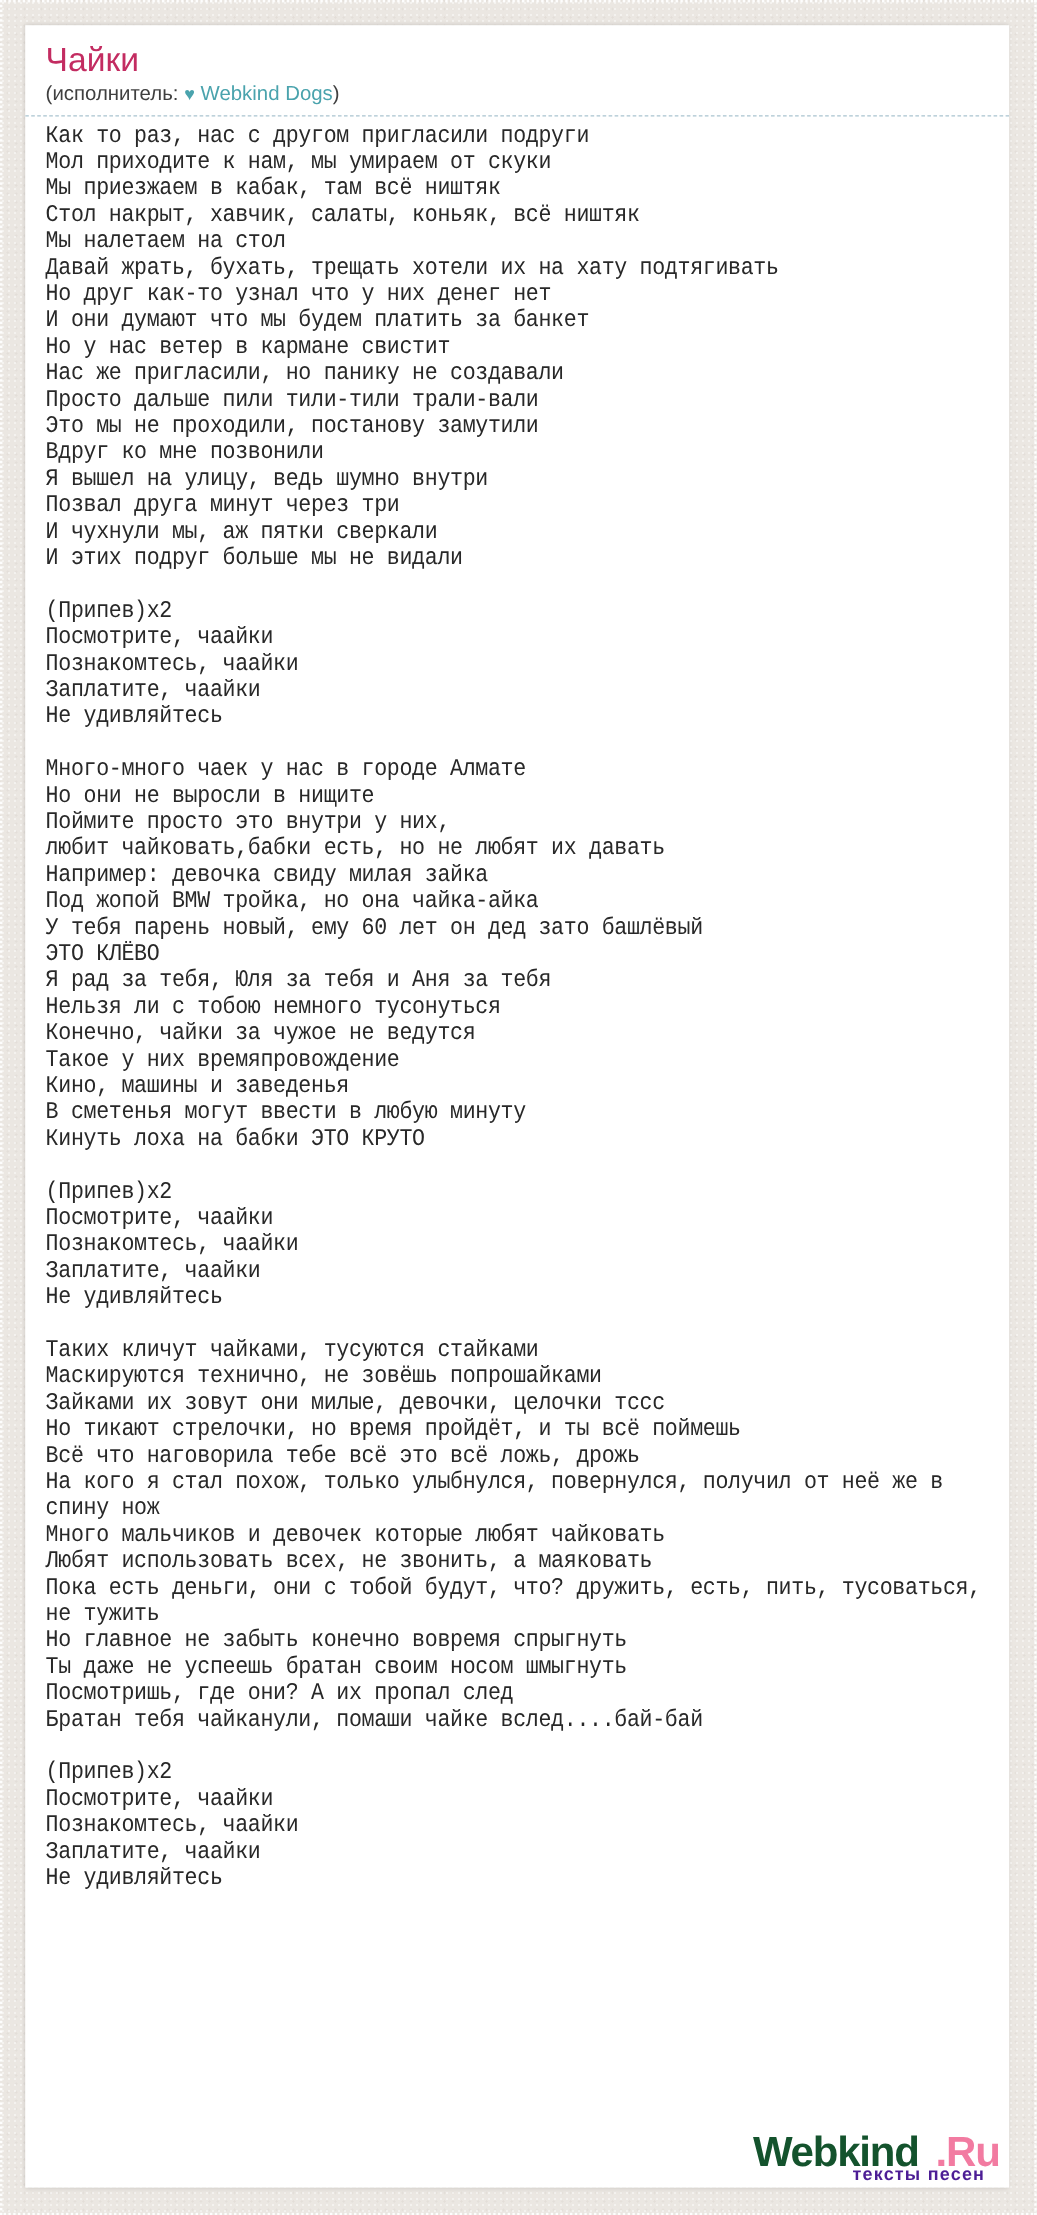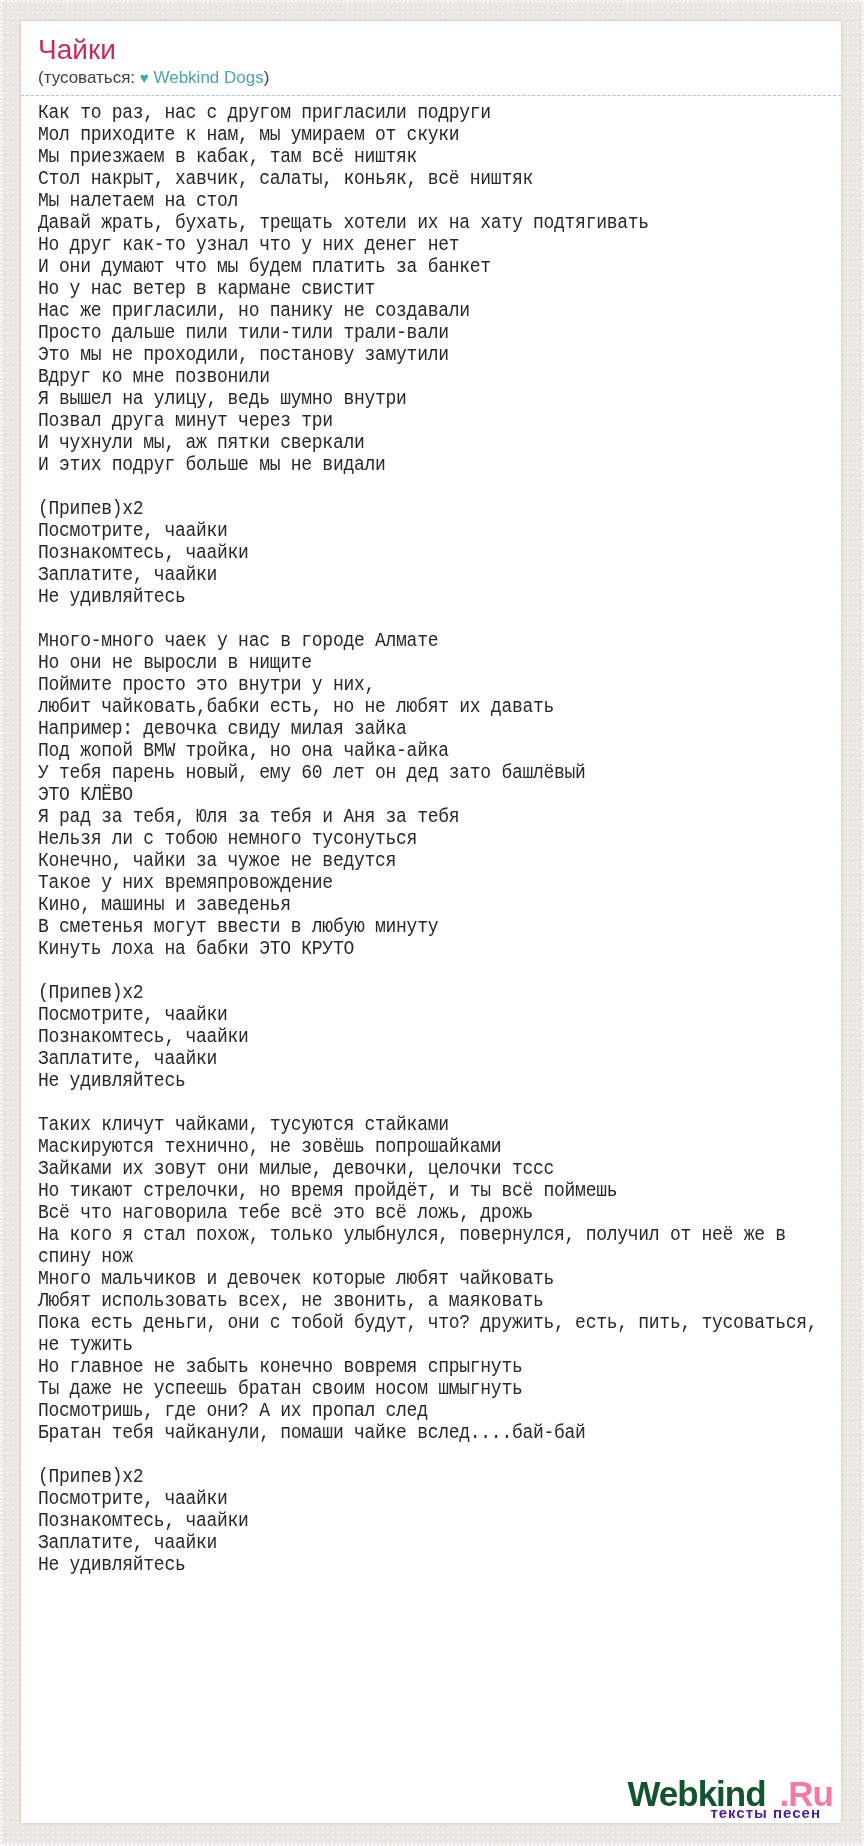--- a/index.html
+++ b/index.html
@@ -93,21 +93,21 @@
 </style>
 </head>
 <body>
 
 <div class="perforation"></div>
 
 <div class="card">
 
   <div class="header">
     <h1 class="song-title">Чайки</h1>
-    <div class="subtitle"><span>(тусоваться:</span>
+    <div class="subtitle"><span>(исполнитель:</span>
       <a class="artist-link"><span class="heart">♥</span> <span>Webkind Dogs</span></a><span>)</span>
     </div>
   </div>
 
   <div class="lyrics-wrap">
     <div class="lyrics" id="lyrics">
         <div class="stanza">Как то раз, нас с другом пригласили подруги
 Мол приходите к нам, мы умираем от скуки
 Мы приезжаем в кабак, там всё ништяк
 Стол накрыт, хавчик, салаты, коньяк, всё ништяк

